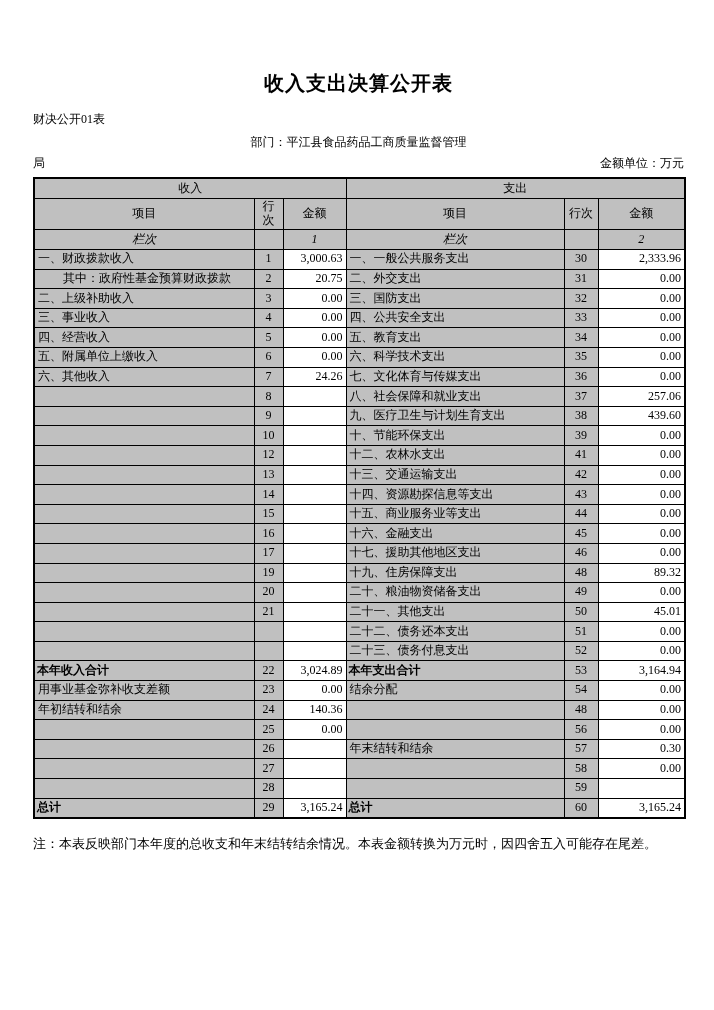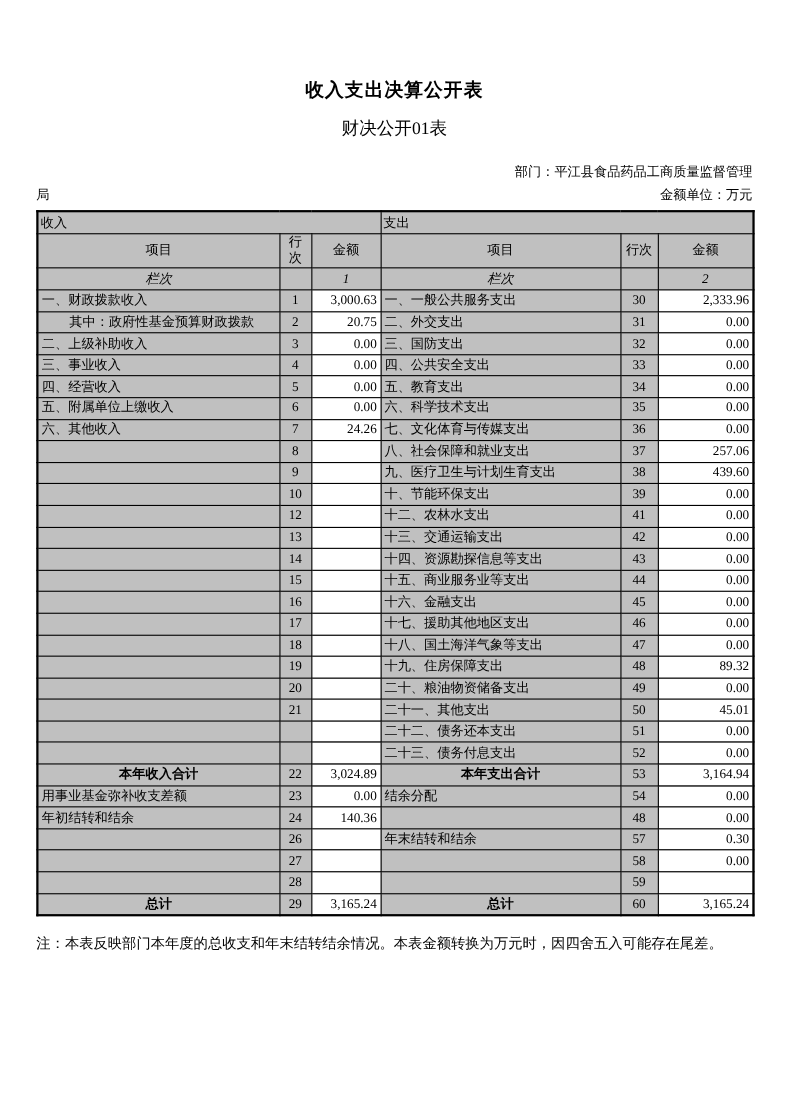--- a/index.html
+++ b/index.html
@@ -6,50 +6,50 @@
   body {
     width:714px; height:1010px;
     background:#ffffff;
     font-family:"Liberation Serif","DejaVu Serif",serif;
     color:#000;
     overflow:hidden;
   }
   .page { width:651px; margin-left:33px; padding-top:70px; }
   .title {
     margin:0; text-align:center;
-    font-size:17px; font-weight:bold; letter-spacing:1px;
-  }
-  .code-line { text-align:center; font-size:16px; margin-top:14px; }
-  .dept-line1 { text-align:right; font-size:12px; margin-top:20px; }
+    font-size:20px; font-weight:bold; letter-spacing:1px;
+  }
+  .code-line { text-align:left; font-size:12px; margin-top:14px; }
+  .dept-line1 { text-align:center; font-size:12px; margin-top:6px; }
   .meta-row {
     display:flex; justify-content:space-between;
     font-size:12px; margin-top:4px; align-items:flex-end;
   }
   table.account {
     border-collapse:collapse; table-layout:fixed;
     width:651px; margin-top:5px;
     background:#c0c0c0;
     border:2px solid #000;
   }
   .account th, .account td {
     border:1px solid #000;
     font-size:12px; font-weight:normal;
     padding:0 2px;
     overflow:hidden; white-space:nowrap;
     line-height:1.15;
   }
-  tr.section-row th { height:19px; text-align:left; }
+  tr.section-row th { height:19px; text-align:center; }
   tr.colhead-row th { height:30px; text-align:center; }
   th.rowno-narrow { white-space:normal; word-break:break-all; padding:0 7px; }
   tr.lanci-row td { height:19px; text-align:center;font-style:italic; }
   tbody tr { height:19.6px;padding-left:48px; }
   td.item { text-align:left; padding-left:3px; }
   td.rowno { text-align:center; }
   td.amount { background:#ffffff; text-align:right; padding-right:3px; }
-  td.total { text-align:center; font-weight:bold; padding-left:2px; }
+  td.total { text-align:left; font-weight:bold; padding-left:2px; }
   td.indent { padding-left:28px; }
   .footnote { font-size:13px; margin-top:16px; text-align:left; }
 </style>
 </head>
 <body>
 
 <div class="page">
   <h1 class="title">收入支出决算公开表</h1>
   <div class="code-line">财决公开01表</div>
   <div class="dept-line1">部门：平江县食品药品工商质量监督管理</div>
@@ -228,28 +228,20 @@
 
   <tr>
     <td class="item"></td>
     <td class="rowno">17</td>
     <td class="amount"></td>
     <td class="item">十七、援助其他地区支出</td>
     <td class="rowno">46</td>
     <td class="amount">0.00</td>
   </tr>
 
-  <tr>
-    <td class="item"></td>
-    <td class="rowno">18</td>
-    <td class="amount"></td>
-    <td class="item">十八、国土海洋气象等支出</td>
-    <td class="rowno">47</td>
-    <td class="amount">0.00</td>
-  </tr>
 
   <tr>
     <td class="item"></td>
     <td class="rowno">19</td>
     <td class="amount"></td>
     <td class="item">十九、住房保障支出</td>
     <td class="rowno">48</td>
     <td class="amount">89.32</td>
   </tr>
 
@@ -309,20 +301,28 @@
 
   <tr>
     <td class="item">年初结转和结余</td>
     <td class="rowno">24</td>
     <td class="amount">140.36</td>
     <td class="item"></td>
     <td class="rowno">48</td>
     <td class="amount">0.00</td>
   </tr>
 
+  <tr>
+    <td class="item"></td>
+    <td class="rowno">25</td>
+    <td class="amount">0.00</td>
+    <td class="item"></td>
+    <td class="rowno">56</td>
+    <td class="amount">0.00</td>
+  </tr>
 
   <tr>
     <td class="item"></td>
     <td class="rowno">26</td>
     <td class="amount"></td>
     <td class="item">年末结转和结余</td>
     <td class="rowno">57</td>
     <td class="amount">0.30</td>
   </tr>
 

